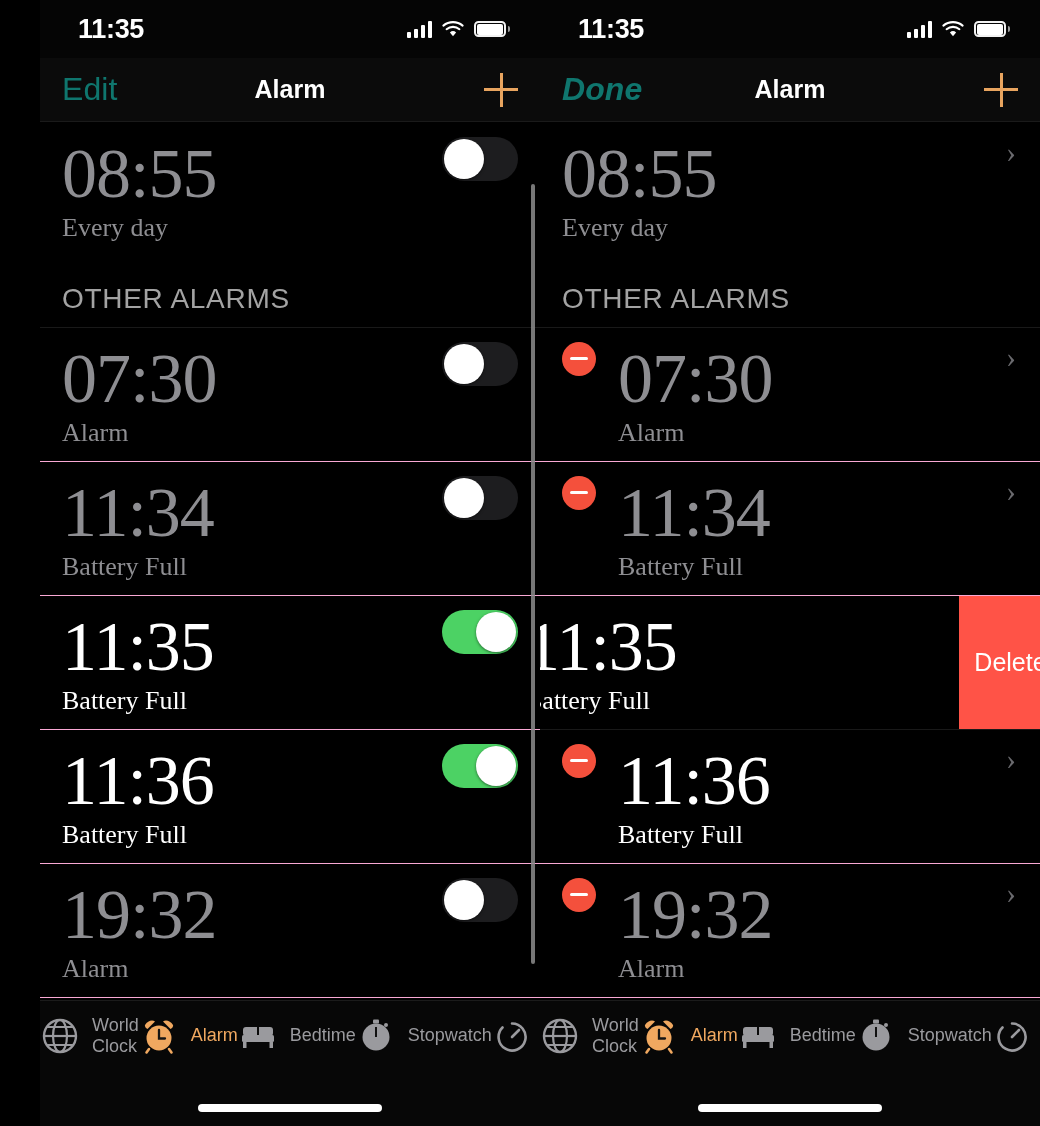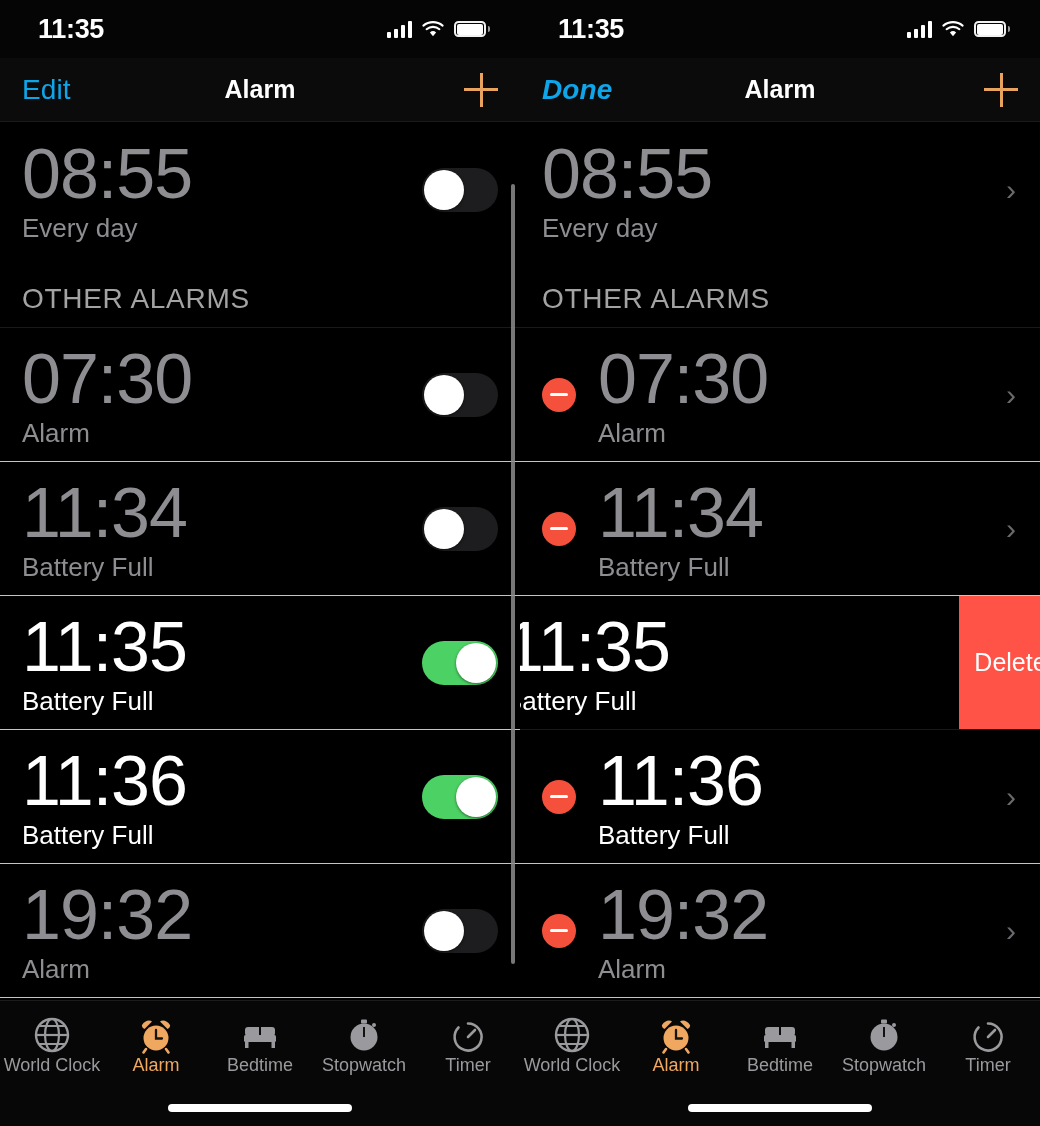--- a/index.html
+++ b/index.html
@@ -2,21 +2,21 @@
 <html><head>
 <meta charset="utf-8">
 <style>
   * { box-sizing: border-box; margin: 0; padding: 0; }
   html, body {
     width: 1040px; height: 1126px;
     background: #000;
     font-family: "Liberation Sans", "DejaVu Sans", sans-serif;
     overflow: hidden;
   }
-  .screens { display: flex; width: 1040px; height: 888px; }
+  .screens { display: flex; width: 1040px; height: 888px; padding-left: 40px; }
   .phone {
     width: 520px; height: 1126px;
     background: #000; position: relative; overflow: hidden;
     display: flex; flex-direction: column;
   }
 
   
   .statusbar {
     height: 58px; flex: 0 0 58px;
     display: flex; align-items: center; justify-content: space-between;
@@ -50,21 +50,21 @@
   }
 
   
   .navbar {
     height: 64px; flex: 0 0 64px;
     display: flex; align-items: center; position: relative;
     padding: 0 22px; background: #0b0b0b;
     border-bottom: 1px solid #1a1a1a;
   }
   .nav-left {
-    font-size: 28px; color: #0ea5e9; letter-spacing: .1px;
+    font-size: 32px; color: #0f766e; letter-spacing: .1px;
     z-index: 2;
   }
   .nav-left.bold { font-weight: bold; font-style: italic; }
   .nav-title {
     position: absolute; left: 0; right: 0; text-align: center;
     font-size: 25px; font-weight: bold; color: #fff;
   }
   .nav-plus {
     margin-left: auto; z-index: 2; width: 34px; height: 34px;
     position: relative;
@@ -77,21 +77,21 @@
 
   
   .list { flex: 1 1 auto; position: relative; overflow: hidden; }
   .row {
     position: relative; height: 134px;
     display: flex; align-items: center;
     padding-left: 22px; padding-right: 22px;
     border-bottom: 1px solid #f9a8d4;
   }
   .row.first { border-bottom: none; height: 136px; }
-  .row-inner { display: flex; align-items: center; width: 100%; }
+  .row-inner { display: flex; align-items: flex-start; width: 100%; font-family: Liberation Serif, serif; }
   .minus {
     flex: 0 0 34px; width: 34px; height: 34px; border-radius: 50%;
     background: #f4503c; position: relative; margin-right: 22px;
   }
   .minus::after {
     content: ""; position: absolute; left: 8px; right: 8px; top: 15.5px;
     height: 3px; background: #fff; border-radius: 2px;
   }
   .texts { display: flex; flex-direction: column; justify-content: center; }
   .time {
@@ -153,22 +153,22 @@
 
   
   .tabbar {
     flex: 0 0 126px; height: 126px;
     border-top: 1px solid #1b1b1b;
     background: #070707;
     display: flex; align-items: flex-start; padding-top: 14px;
     position: relative;
   }
   .tab {
-    flex: 1 1 0; display: flex; flex-direction: column;
-    align-items: center; gap: 0;
+    flex: 1 1 0; display: flex; flex-direction: row;
+    align-items: center; gap: 12px;
   }
   .tab .ti { width: 40px; height: 40px; display: block; }
   .tab .tl { font-size: 18px; color: #9a9a9e; }
   .tab.active .tl { color: #f0a860; }
   .home-ind {
     position: absolute; bottom: 14px; left: 50%; transform: translateX(-50%);
     width: 184px; height: 8px; border-radius: 4px; background: #fff;
   }
 </style>
 </head>

